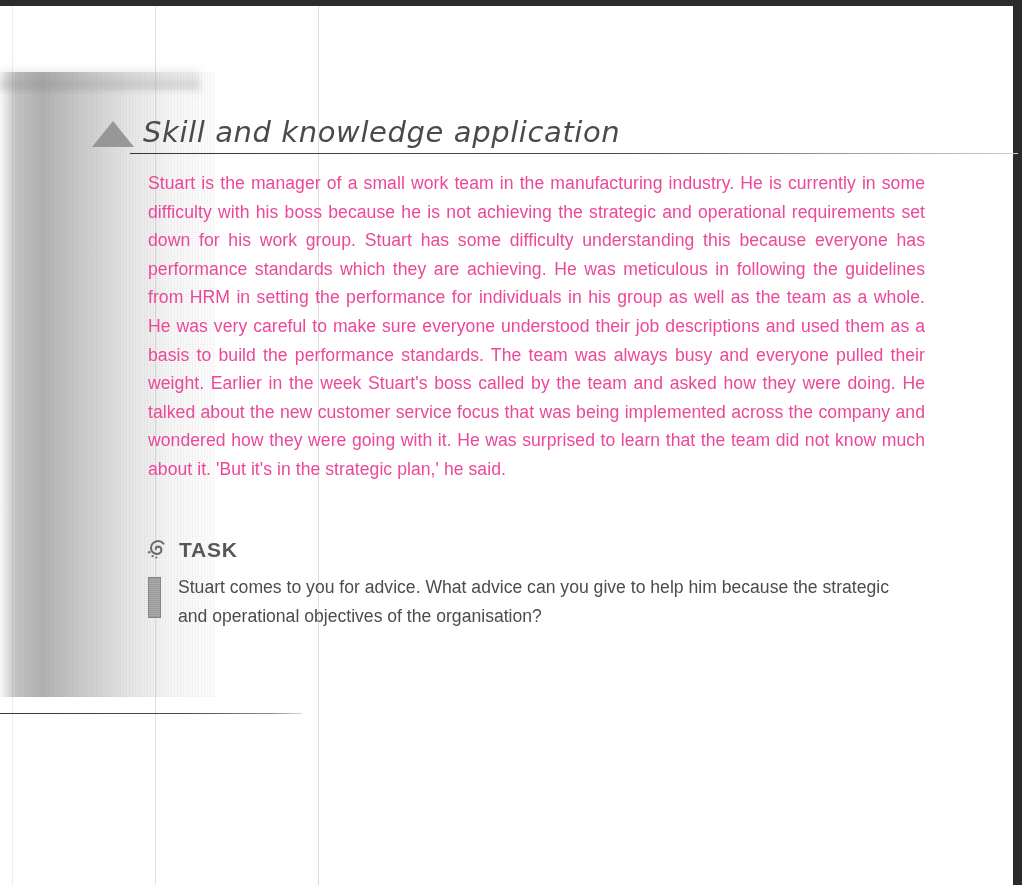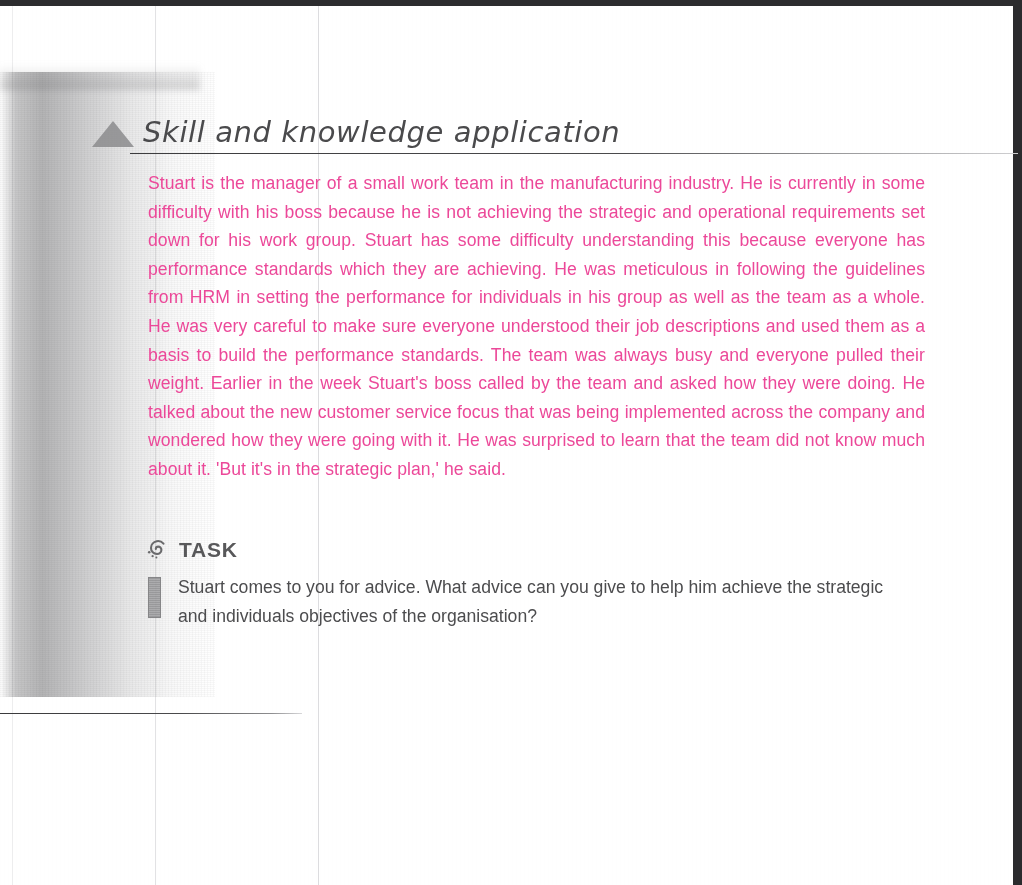--- a/index.html
+++ b/index.html
@@ -258,21 +258,21 @@
           <circle cx="3.2" cy="15.2" r="1.25" fill="#6a6a6c"></circle>
           <circle cx="6.6" cy="19.2" r="1.15" fill="#6a6a6c"></circle>
           <circle cx="10.4" cy="20.4" r="1.0" fill="#6a6a6c"></circle>
         </svg>
       </span>
       <span class="task-title">TASK</span>
     </div>
 
     <div class="task-body-row">
       <div class="bar-bullet"></div>
-      <div class="task-text">Stuart comes to you for advice. What advice can you give to help him achieve the strategic and individuals objectives of the organisation?</div>
+      <div class="task-text">Stuart comes to you for advice. What advice can you give to help him because the strategic and operational objectives of the organisation?</div>
     </div>
 
   </div>
 
   <div class="hrule"></div>
 
   <div class="scan-noise"></div>
 </div>
 
 </body></html>

